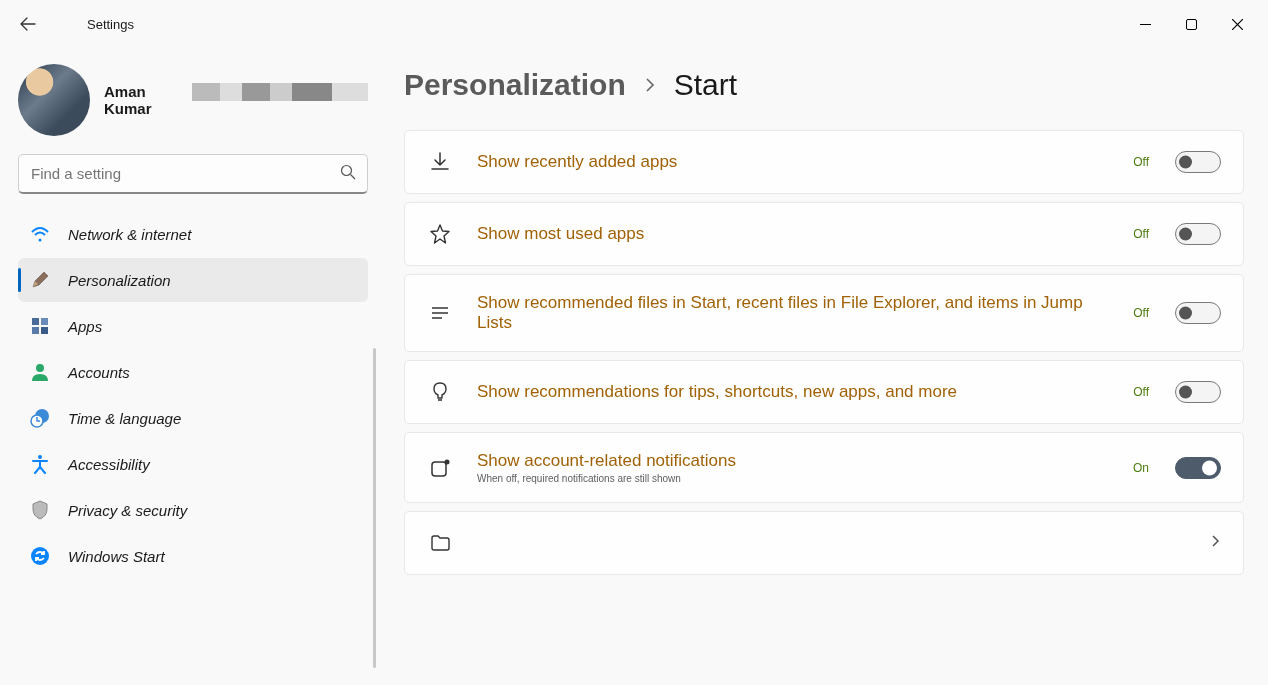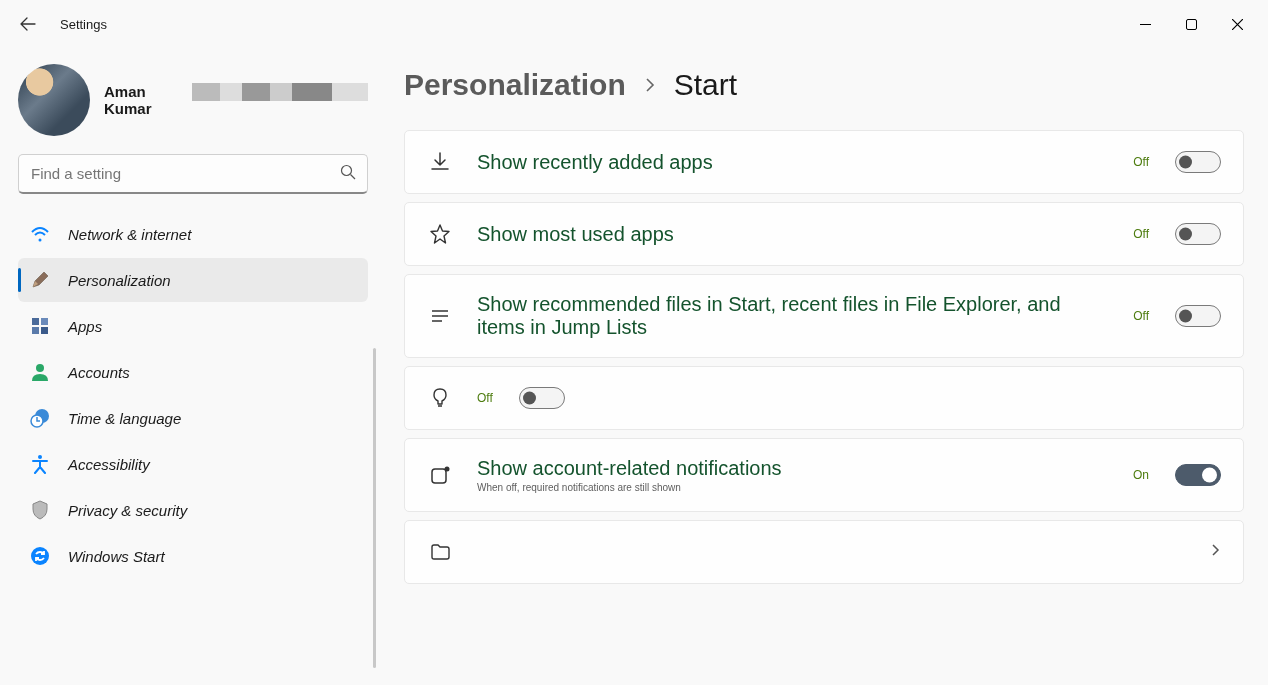--- a/index.html
+++ b/index.html
@@ -9,20 +9,21 @@
     width: 1268px;
     height: 685px;
     overflow: hidden;
     color: #1a1a1a;
   }
   .titlebar {
     display: flex;
     align-items: center;
     height: 48px;
     padding: 12px 8px;
+    gap: 27px;
   }
   .back-btn {
     width: 40px; height: 40px;
     display: flex; align-items: center; justify-content: center;
     cursor: pointer;
     border-radius: 4px;
   }
   .title-text {
     font-size: 13px;
     margin-left: 12px;
@@ -162,21 +163,21 @@
     align-items: center;
     gap: 24px;
   }
   .card-icon {
     width: 26px; height: 26px;
     display:flex;align-items:center;justify-content:center;
     color:#333;
     flex-shrink: 0;
   }
   .card-body { flex: 1; }
-  .card-title { font-size: 20px; color:#14532d; }
+  .card-title { font-size: 17px; color:#a16207; }
   .card-sub { font-size: 10px; color:#5e5e5e; margin-top:2px; }
   .toggle-state { font-size: 12px; color:#4d7c0f; margin-right: 2px;}
   .toggle {
     width: 46px; height: 22px;
     border-radius: 11px;
     position: relative;
     cursor: pointer;
   }
   .toggle.off {
     border: 1px solid #7a7a7a;
@@ -383,20 +384,23 @@
       <span class="toggle-state">Off</span>
       <div class="toggle off"></div>
     </div>
 
     <div class="card">
       <span class="card-icon">
         <svg width="22" height="22" viewBox="0 0 22 22">
             <path d="M11 2 Q17 2 17 8 Q17 12 13 14 V17 H9 V14 Q5 12 5 8 Q5 2 11 2 Z M9 19 H13" stroke="#333" stroke-width="1.4" fill="none" stroke-linejoin="round"></path>
           </svg>
       </span>
+      <div class="card-body">
+          <div class="card-title">Show recommendations for tips, shortcuts, new apps, and more</div>
+        </div>
       <span class="toggle-state">Off</span>
       <div class="toggle off"></div>
     </div>
 
     <div class="card">
       <span class="card-icon">
         <svg width="22" height="22" viewBox="0 0 22 22">
             <rect x="3" y="5" width="14" height="14" rx="3" stroke="#333" stroke-width="1.5" fill="none"></rect>
             <circle cx="18" cy="5" r="2.5" fill="#333"></circle>
           </svg>

